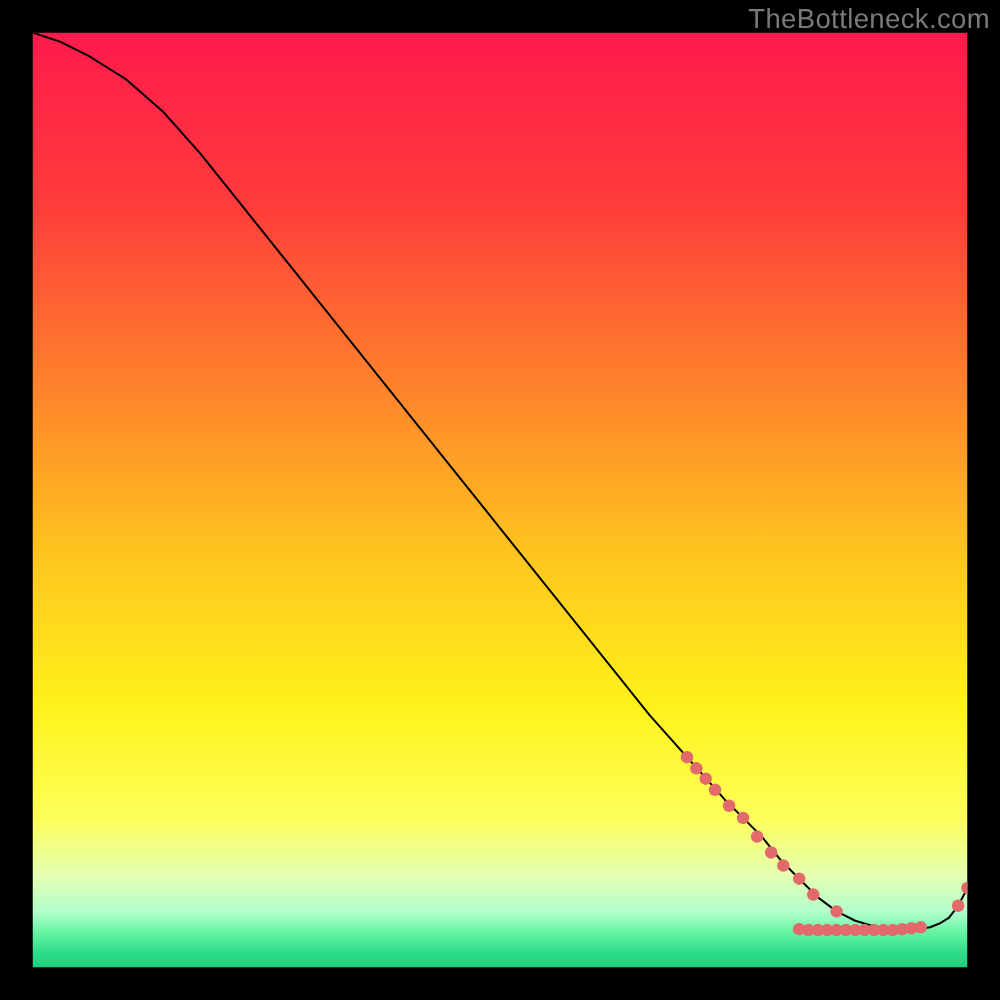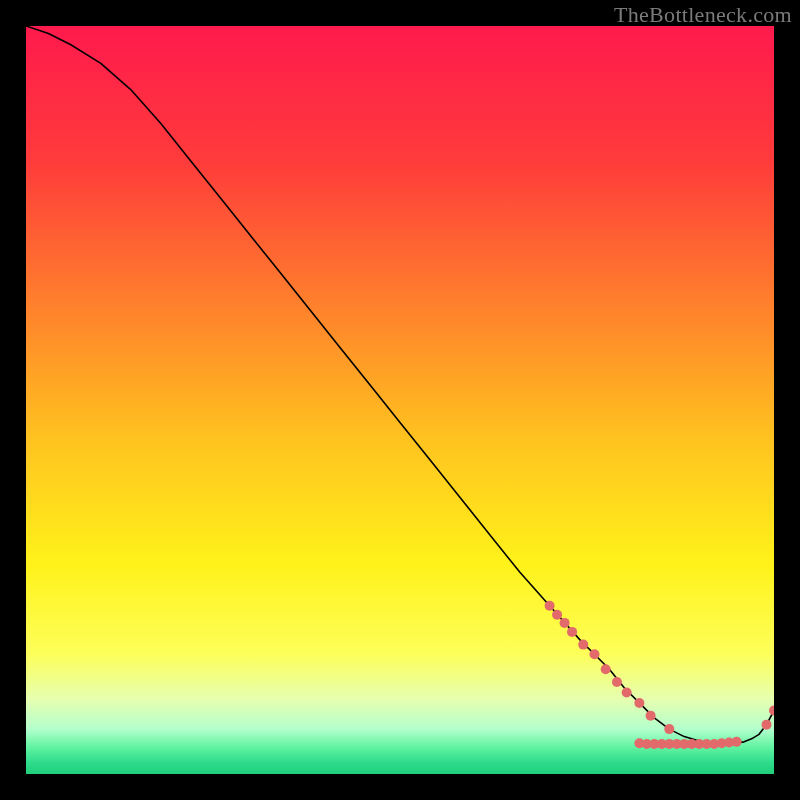--- a/index.html
+++ b/index.html
@@ -19,21 +19,20 @@
   }
   .watermark {
     position: absolute;
     top: 2px;
     right: 8px;
     color: #7a7a7a;
     font-size: 22px;
     font-weight: 500;
     letter-spacing: 0.3px;
     z-index: 5;
-    font-family: Liberation Serif, serif;
   }
   .plot {
     position: absolute;
     left: 26px;
     top: 26px;
     width: 748px;
     height: 748px;
   }
   .plot svg {
     display: block;

